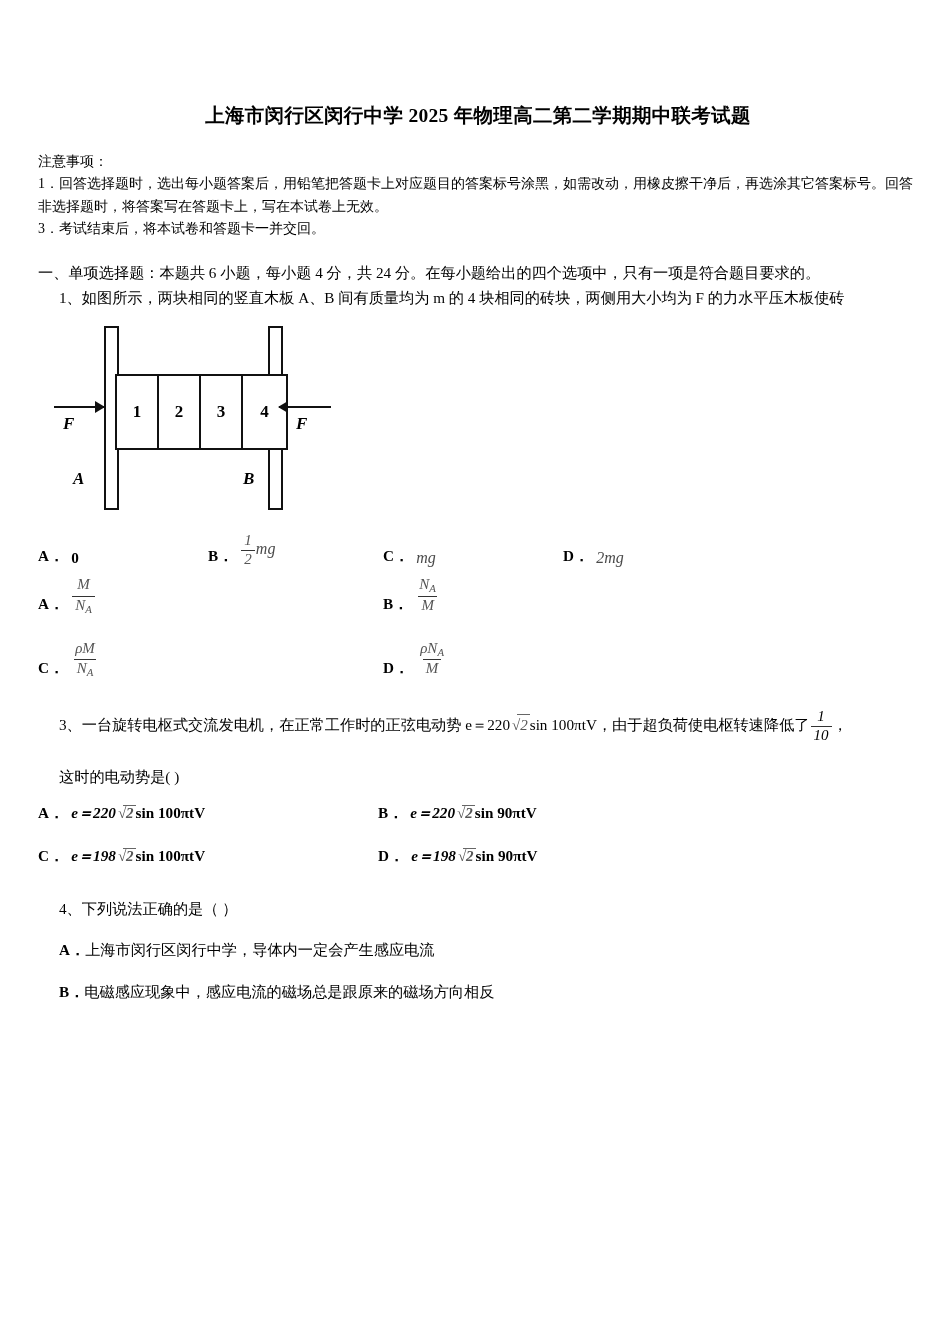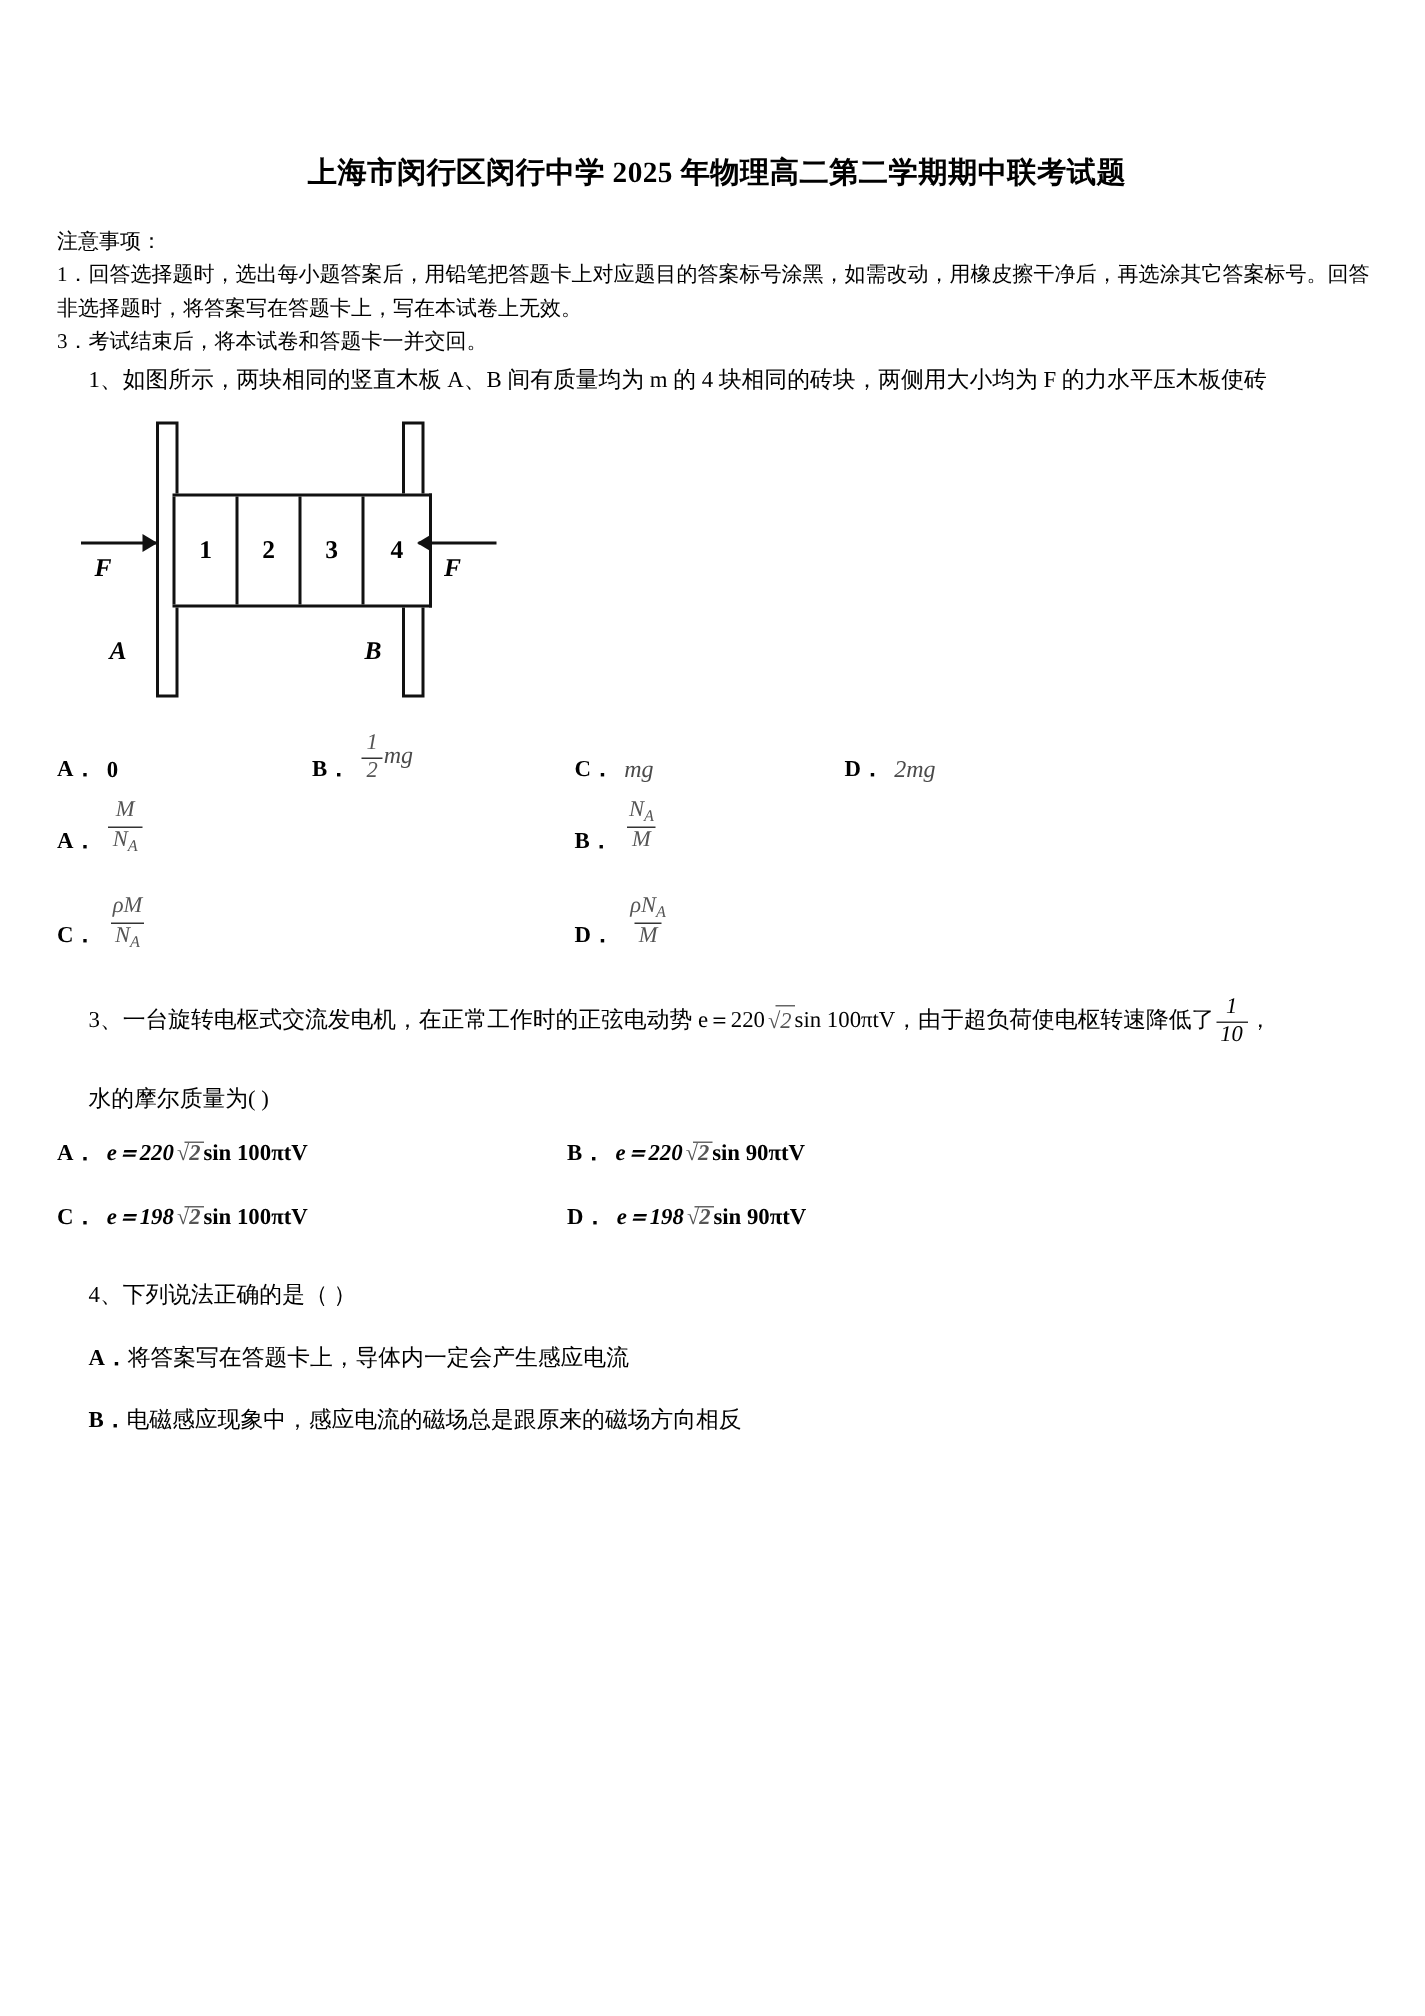--- a/index.html
+++ b/index.html
@@ -220,20 +220,21 @@
  <div class="inner">
 
   <div class="doc-title">上海市闵行区闵行中学 2025 年物理高二第二学期期中联考试题</div>
 
   <div class="notice">
     <div class="line">注意事项：</div>
     <div class="line">1．回答选择题时，选出每小题答案后，用铅笔把答题卡上对应题目的答案标号涂黑，如需改动，用橡皮擦干净后，再选涂其它答案标号。回答非选择题时，将答案写在答题卡上，写在本试卷上无效。</div>
     <div class="line">3．考试结束后，将本试卷和答题卡一并交回。</div>
   </div>
 
+  <div class="section-head">一、单项选择题：本题共 6 小题，每小题 4 分，共 24 分。在每小题给出的四个选项中，只有一项是符合题目要求的。</div>
 
   <div class="qline">1、如图所示，两块相同的竖直木板 A、B 间有质量均为 m 的 4 块相同的砖块，两侧用大小均为 F 的力水平压木板使砖</div>
 
   <div class="figure">
     <div class="board left"></div>
     <div class="board right"></div>
 
     <div class="bricks">
       <div class="brick">1</div>
       <div class="brick">2</div>
@@ -313,21 +314,21 @@
       </span>
     </div>
   </div>
 
   <div class="qline mt30" style="position:relative; padding-right:0;">
     <span>3、一台旋转电枢式交流发电机，在正常工作时的正弦电动势 e＝220</span><span class="rad"><span class="bar"></span><span class="glyph">√2</span></span><span>sin 100πtV，由于超负荷使电枢转速降低了</span><span class="frac">
           <span class="num">1</span>
           <span class="den">10</span>
         </span><span>，</span>
   </div>
-  <div class="qline mt22">水的摩尔质量为(      )</div>
+  <div class="qline mt22">这时的电动势是(      )</div>
 
   <div class="opt-row mt14">
     <div class="opt" style="width:340px">
       <span class="lbl">A．</span>
       <span class="body" style="font-weight:bold"><span class="bi">e＝220</span><span class="rad"><span class="bar"></span><span class="glyph">√2</span></span><span>sin 100πtV</span></span>
     </div>
     <div class="opt">
       <span class="lbl">B．</span>
       <span class="body" style="font-weight:bold"><span class="bi">e＝220</span><span class="rad"><span class="bar"></span><span class="glyph">√2</span></span><span>sin 90πtV</span></span>
     </div>
@@ -339,20 +340,20 @@
       <span class="body" style="font-weight:bold"><span class="bi">e＝198</span><span class="rad"><span class="bar"></span><span class="glyph">√2</span></span><span>sin 100πtV</span></span>
     </div>
     <div class="opt">
       <span class="lbl">D．</span>
       <span class="body" style="font-weight:bold"><span class="bi">e＝198</span><span class="rad"><span class="bar"></span><span class="glyph">√2</span></span><span>sin 90πtV</span></span>
     </div>
   </div>
 
   <div class="qline mt30">4、下列说法正确的是（      ）</div>
   <div class="qline mt18">
-    <span style="font-weight:bold">A．</span><span>将答案写在答题卡上，导体内一定会产生感应电流</span>
+    <span style="font-weight:bold">A．</span><span>上海市闵行区闵行中学，导体内一定会产生感应电流</span>
   </div>
   <div class="qline mt18">
     <span style="font-weight:bold">B．</span><span>电磁感应现象中，感应电流的磁场总是跟原来的磁场方向相反</span>
   </div>
 
  </div>
 </div>
 
 </body></html>

